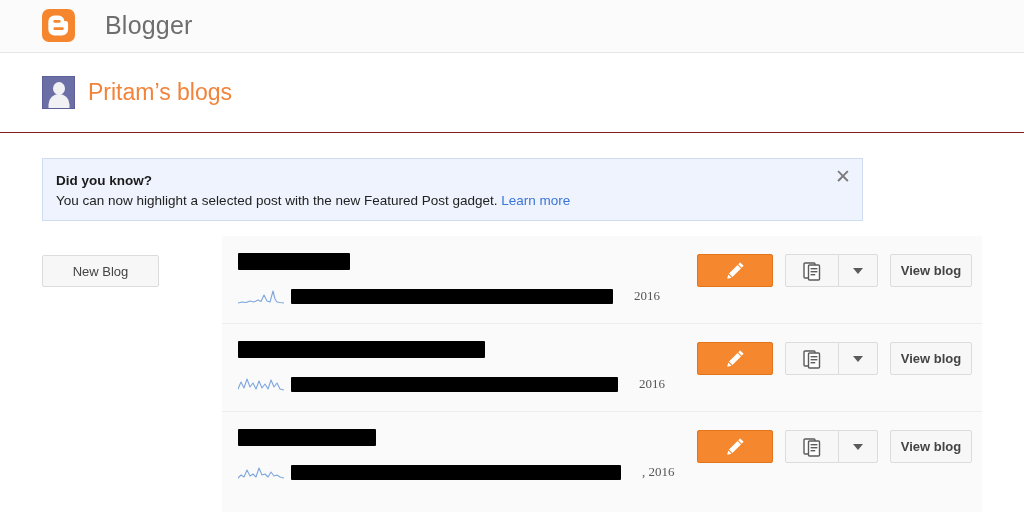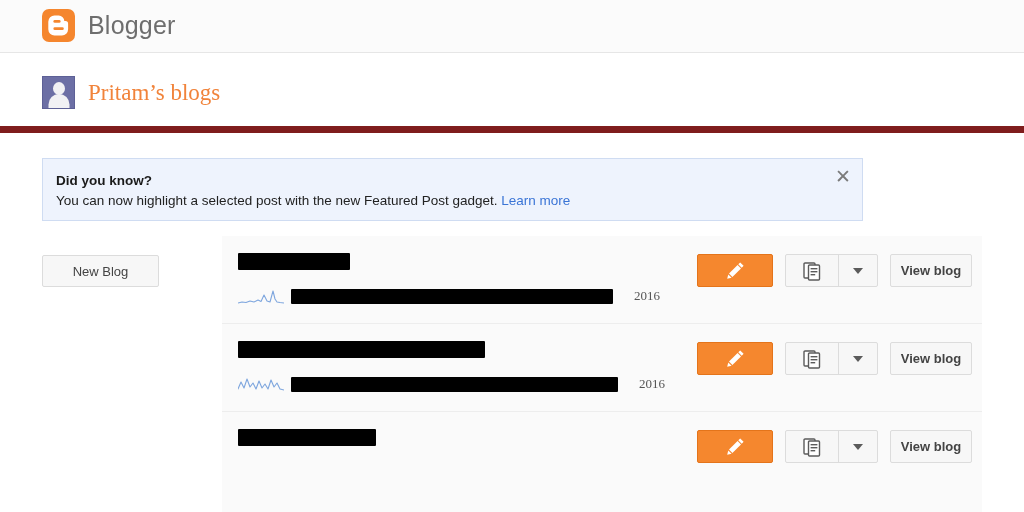--- a/index.html
+++ b/index.html
@@ -19,27 +19,27 @@
   }
   .brand { position: absolute; left: 42px; top: 9px; display: flex; align-items: center; }
   .blogger-logo {
     width: 33px; height: 33px; border-radius: 7px;
     background: #f5862e; position: relative; flex: none;
   }
   .blogger-logo .bshape {
     position: absolute; left: 6px; top: 5px; width: 21px; height: 23px;
   }
   .brand-name {
-    margin-left: 13px; font-size: 25px; color: #6e6e6e; letter-spacing: .2px;
+    margin-left: 30px; font-size: 25px; color: #6e6e6e; letter-spacing: .2px;
   }
 
   
   .profilebar {
     position: absolute; left: 0; top: 53px; width: 1024px; height: 80px;
-    background: #ffffff; border-bottom: 7px solid #7f1d1d; font-family: Liberation Serif, serif;
+    background: #ffffff; border-bottom: 1px solid #7f1d1d;
   }
   .profile { position: absolute; left: 42px; top: 23px; display: flex; align-items: center; }
   .avatar {
     width: 33px; height: 33px; background: #6c6fa5; position: relative; flex: none;
     border: 1px solid #5d6096;
   }
   .avatar .head {
     position: absolute; left: 50%; top: 5px; transform: translateX(-50%);
     width: 12px; height: 13px; border-radius: 50%; background: #f1f1f4;
   }
@@ -248,20 +248,27 @@
           <span class="caret"></span>
         </div>
       </div>
       <div class="btn-view">View blog</div>
     </div>
   </div>
         <div class="blog-row">
     <div class="row-title">
       <span class="redact" style="width:138px"></span>
     </div>
+    <div class="row-meta">
+      <svg class="sparkline" viewBox="0 0 46 20" preserveAspectRatio="none">
+        <polyline points="0,16 3,13 6,15 9,8 12,14 15,12 18,15 21,6 24,13 27,12 30,15 33,10 36,14 39,13 42,15 46,16" fill="none" stroke="#7ea6de" stroke-width="1.1" stroke-linejoin="round" stroke-linecap="round"></polyline>
+      </svg>
+      <span class="redact" style="width:330px"></span>
+      <span class="row-date">, 2016</span>
+    </div>
     <div class="actions">
       <div class="btn-edit">
         <svg width="21" height="21" viewBox="0 0 21 21">
           <path d="M15.2 2.4 l3.4 3.4 -1.9 1.9 -3.4 -3.4 z" fill="#ffffff"></path>
           <path d="M12.6 5.0 l3.4 3.4 -8.6 8.6 -3.4 -3.4 z" fill="#ffffff"></path>
           <path d="M3.3 14.4 l3.3 3.3 -4.4 1.1 z" fill="#ffffff"></path>
         </svg>
       </div>
       <div class="btn-group">
         <div class="btn-posts">

